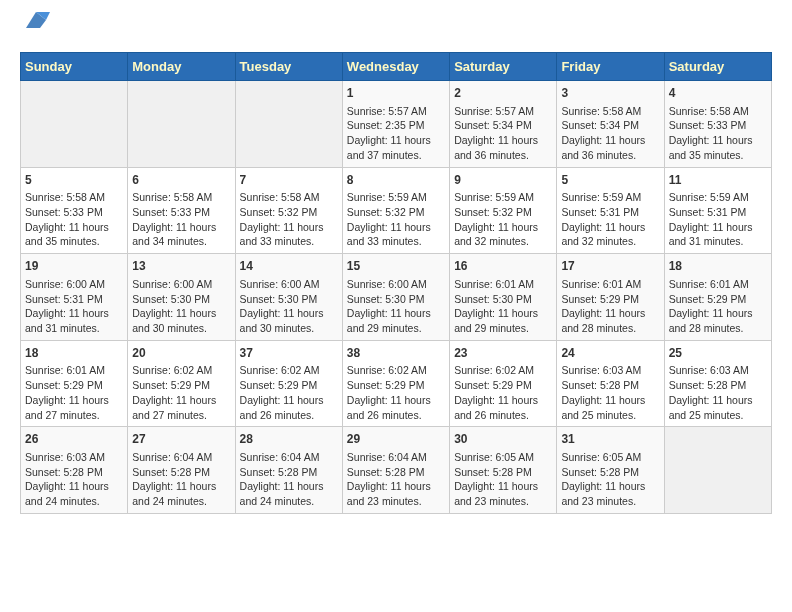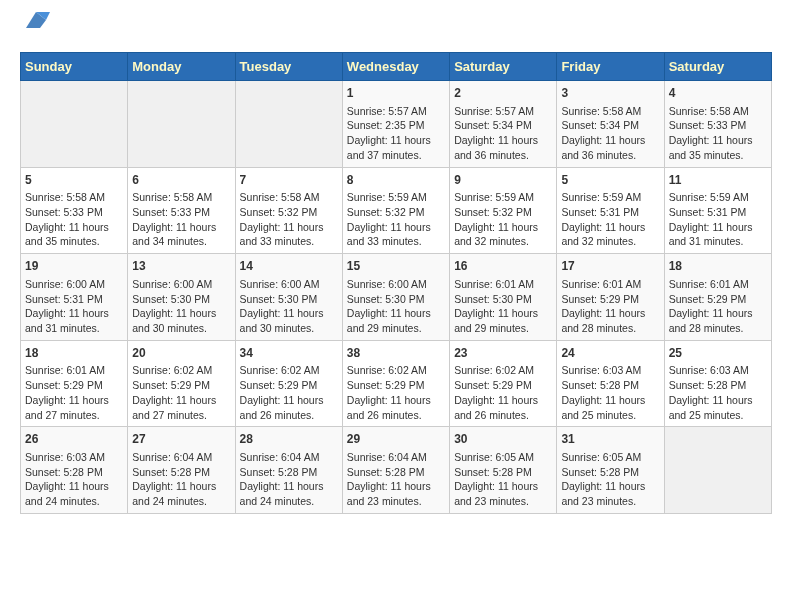--- a/index.html
+++ b/index.html
@@ -137,21 +137,21 @@
         <td><span class="day-num">13</span><span>Sunrise: 6:00 AM</span><br><span>Sunset: 5:30 PM</span><br><span>Daylight: 11 hours and 30 minutes.</span></td>
         <td><span class="day-num">14</span><span>Sunrise: 6:00 AM</span><br><span>Sunset: 5:30 PM</span><br><span>Daylight: 11 hours and 30 minutes.</span></td>
         <td><span class="day-num">15</span><span>Sunrise: 6:00 AM</span><br><span>Sunset: 5:30 PM</span><br><span>Daylight: 11 hours and 29 minutes.</span></td>
         <td><span class="day-num">16</span><span>Sunrise: 6:01 AM</span><br><span>Sunset: 5:30 PM</span><br><span>Daylight: 11 hours and 29 minutes.</span></td>
         <td><span class="day-num">17</span><span>Sunrise: 6:01 AM</span><br><span>Sunset: 5:29 PM</span><br><span>Daylight: 11 hours and 28 minutes.</span></td>
         <td><span class="day-num">18</span><span>Sunrise: 6:01 AM</span><br><span>Sunset: 5:29 PM</span><br><span>Daylight: 11 hours and 28 minutes.</span></td>
       </tr>
       <tr>
         <td><span class="day-num">18</span><span>Sunrise: 6:01 AM</span><br><span>Sunset: 5:29 PM</span><br><span>Daylight: 11 hours and 27 minutes.</span></td>
         <td><span class="day-num">20</span><span>Sunrise: 6:02 AM</span><br><span>Sunset: 5:29 PM</span><br><span>Daylight: 11 hours and 27 minutes.</span></td>
-        <td><span class="day-num">34</span><span>Sunrise: 6:02 AM</span><br><span>Sunset: 5:29 PM</span><br><span>Daylight: 11 hours and 26 minutes.</span></td>
+        <td><span class="day-num">37</span><span>Sunrise: 6:02 AM</span><br><span>Sunset: 5:29 PM</span><br><span>Daylight: 11 hours and 26 minutes.</span></td>
         <td><span class="day-num">38</span><span>Sunrise: 6:02 AM</span><br><span>Sunset: 5:29 PM</span><br><span>Daylight: 11 hours and 26 minutes.</span></td>
         <td><span class="day-num">23</span><span>Sunrise: 6:02 AM</span><br><span>Sunset: 5:29 PM</span><br><span>Daylight: 11 hours and 26 minutes.</span></td>
         <td><span class="day-num">24</span><span>Sunrise: 6:03 AM</span><br><span>Sunset: 5:28 PM</span><br><span>Daylight: 11 hours and 25 minutes.</span></td>
         <td><span class="day-num">25</span><span>Sunrise: 6:03 AM</span><br><span>Sunset: 5:28 PM</span><br><span>Daylight: 11 hours and 25 minutes.</span></td>
       </tr>
       <tr>
         <td><span class="day-num">26</span><span>Sunrise: 6:03 AM</span><br><span>Sunset: 5:28 PM</span><br><span>Daylight: 11 hours and 24 minutes.</span></td>
         <td><span class="day-num">27</span><span>Sunrise: 6:04 AM</span><br><span>Sunset: 5:28 PM</span><br><span>Daylight: 11 hours and 24 minutes.</span></td>
         <td><span class="day-num">28</span><span>Sunrise: 6:04 AM</span><br><span>Sunset: 5:28 PM</span><br><span>Daylight: 11 hours and 24 minutes.</span></td>
         <td><span class="day-num">29</span><span>Sunrise: 6:04 AM</span><br><span>Sunset: 5:28 PM</span><br><span>Daylight: 11 hours and 23 minutes.</span></td>

